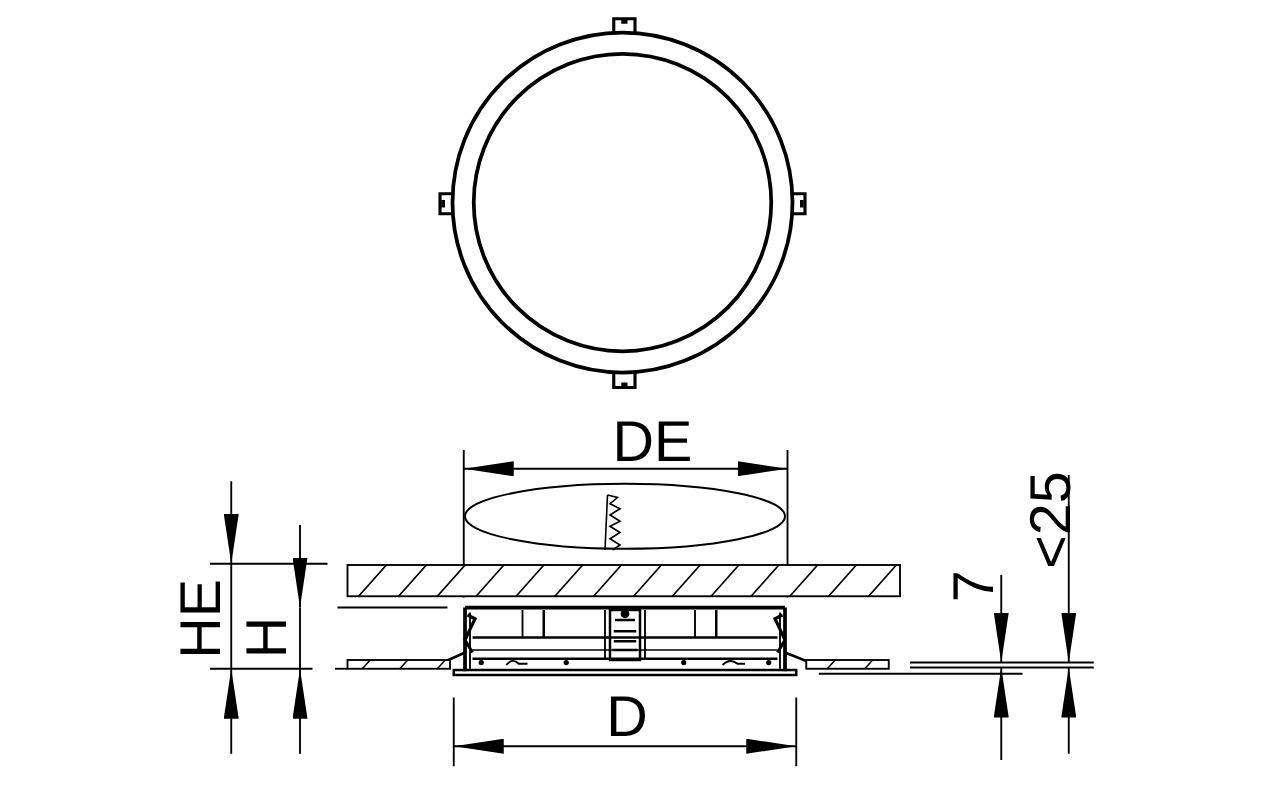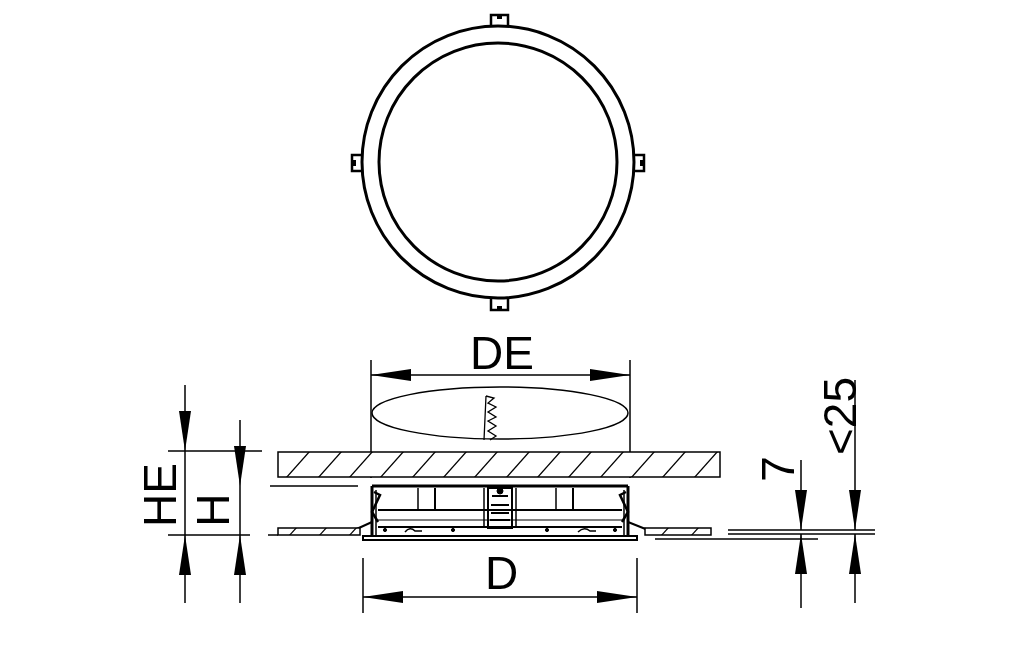--- a/index.html
+++ b/index.html
@@ -170,18 +170,18 @@
   <g stroke="#000" stroke-width="1.5">
     <line x1="801" y1="460" x2="801" y2="530" marker-end="url(#arrL)"></line>
     <line x1="801" y1="608" x2="801" y2="534" marker-end="url(#arrL)"></line>
   </g>
   <g stroke="#000" stroke-width="1.5">
     <line x1="855" y1="380" x2="855" y2="530" marker-end="url(#arrL)"></line>
     <line x1="855" y1="603" x2="855" y2="534" marker-end="url(#arrL)"></line>
   </g>
 </svg>
 
-<div class="dim-label" style="left:470px; top:330px;">DE</div>
+<div class="dim-label" style="left:490px; top:330px;">DE</div>
 <div class="dim-label" style="left:485px; top:550px;">D</div>
 <div class="dim-label rot" style="left:128px; top:472px; width:64px; text-align:center;">HE</div>
 <div class="dim-label rot" style="left:196px; top:487px; width:34px; text-align:center;">H</div>
 <div class="dim-label rot" style="left:758px; top:446px; width:40px; text-align:center;">7</div>
 <div class="dim-label rot" style="left:800px; top:393px; width:80px; text-align:center;">&lt;25</div>
 
 </body></html>

